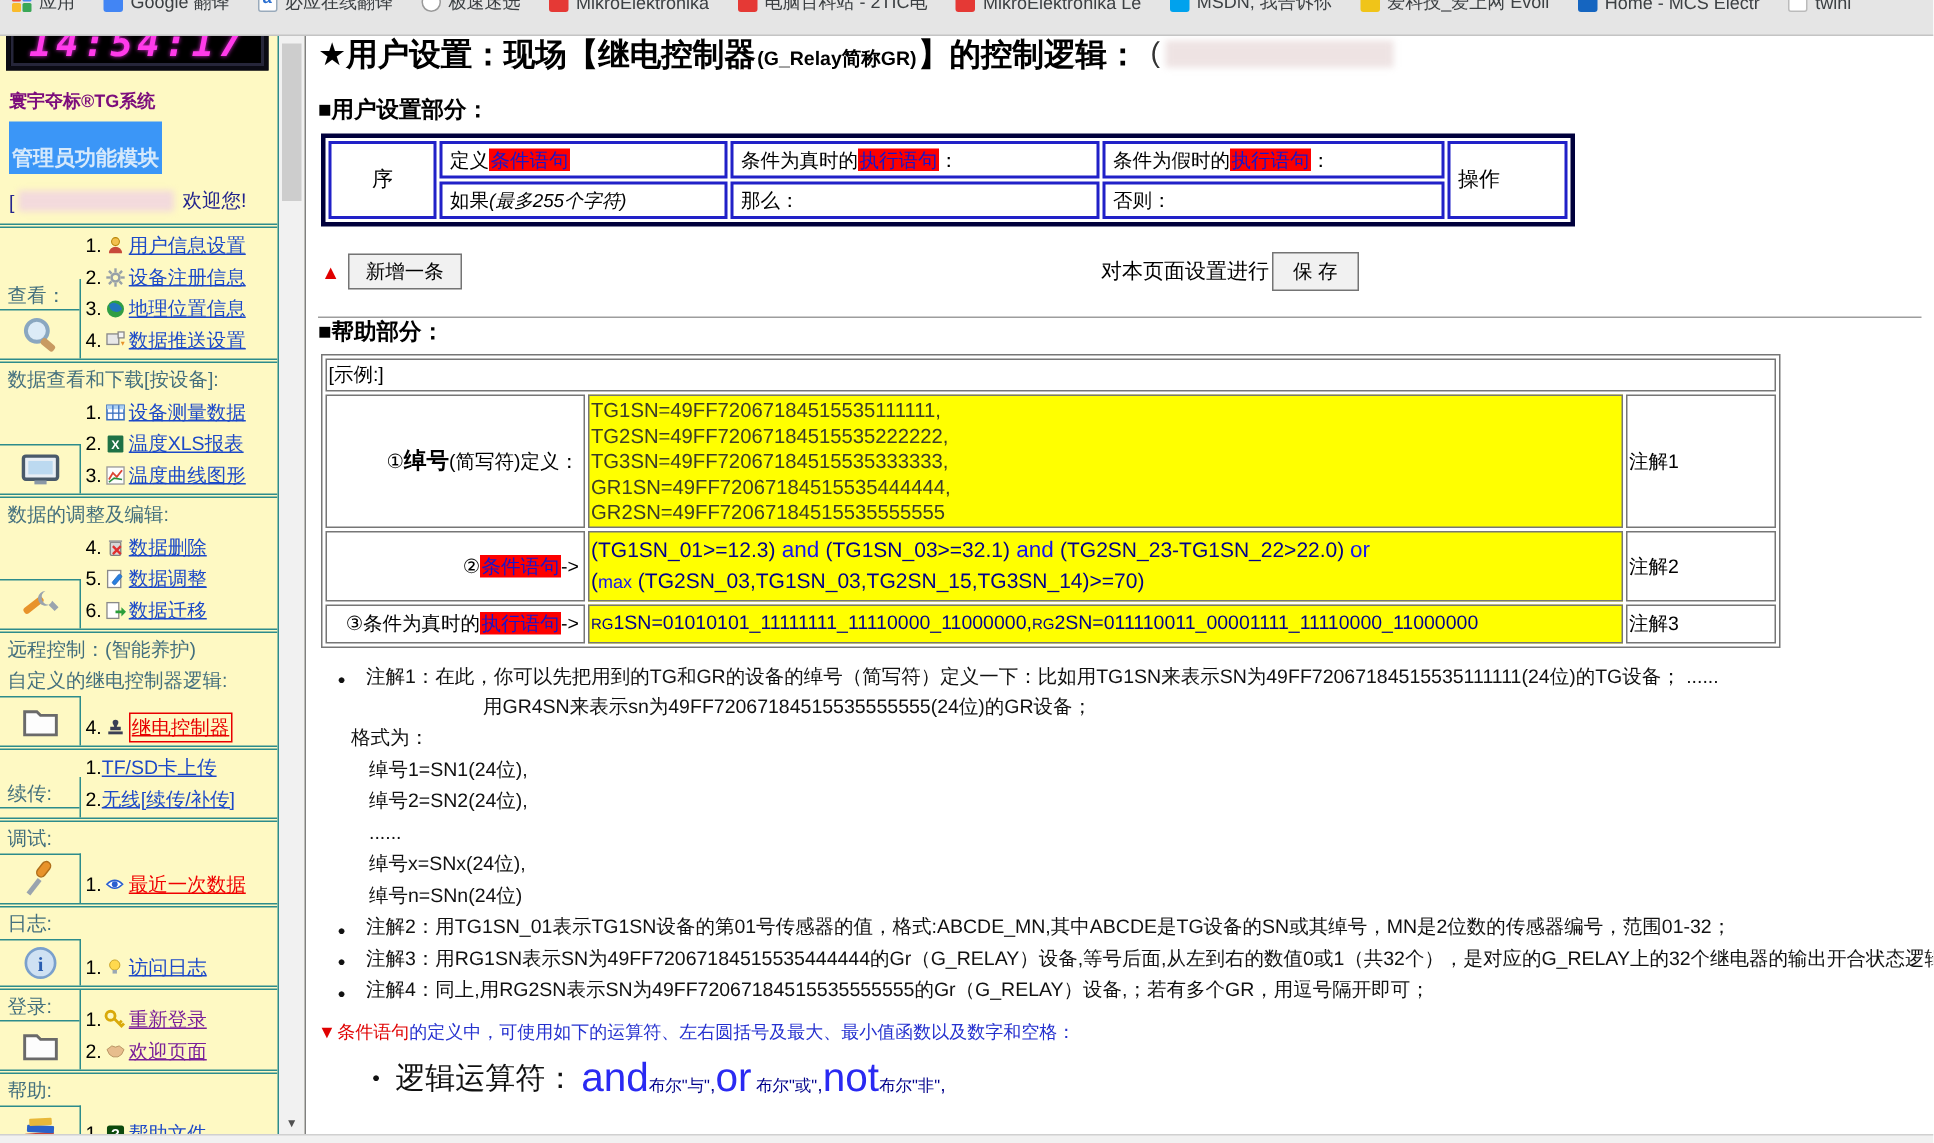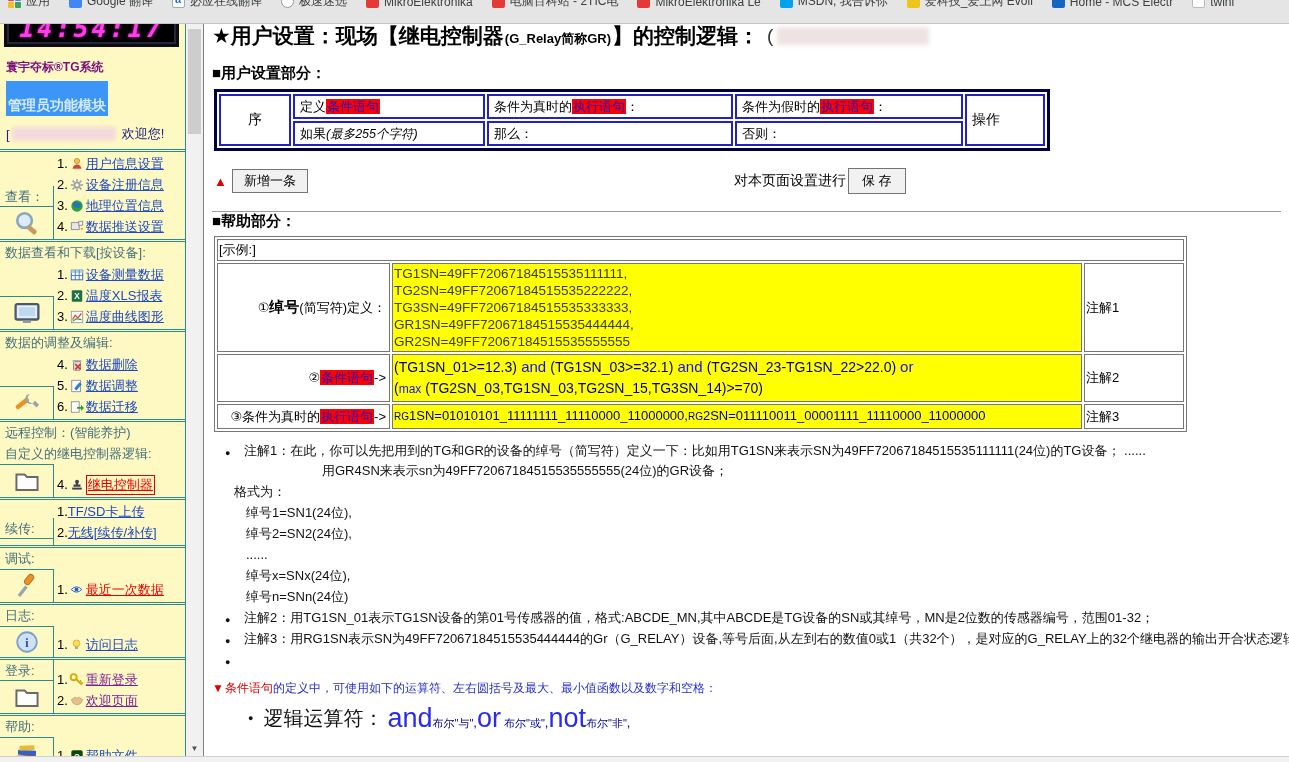--- a/index.html
+++ b/index.html
@@ -631,20 +631,21 @@
     <div class="note">
       <span class="blt">●</span>
       <span>注解2：用TG1SN_01表示TG1SN设备的第01号传感器的值，格式:ABCDE_MN,其中ABCDE是TG设备的SN或其绰号，MN是2位数的传感器编号，范围01-32；</span>
     </div>
     <div class="note nowrap">
       <span class="blt">●</span>
       <span>注解3：用RG1SN表示SN为49FF72067184515535444444的Gr（G_RELAY）设备,等号后面,从左到右的数值0或1（共32个），是对应的G_RELAY上的32个继电器的输出开合状态逻辑</span>
     </div>
     <div class="note">
       <span class="blt">●</span>
+      <span>注解4：同上,用RG2SN表示SN为49FF72067184515535555555的Gr（G_RELAY）设备,；若有多个GR，用逗号隔开即可；</span>
     </div>
     <div id="ops-heading">
       <span class="mark">▼</span><span class="red">条件语句</span><span>的定义中，可使用如下的运算符、左右圆括号及最大、最小值函数以及数字和空格：</span>
     </div>
     <div id="logic-line">
       <span class="blt">●</span>
       <span class="ll-label">逻辑运算符：</span>
       <span><span class="seg big">and</span><span class="seg sm">布尔"与"</span><span class="seg mid">,</span><span class="seg big">or</span><span class="seg sm"> 布尔"或"</span><span class="seg mid">,</span><span class="seg big">not</span><span class="seg sm">布尔"非"</span><span class="seg mid">,</span></span>
     </div>
 

